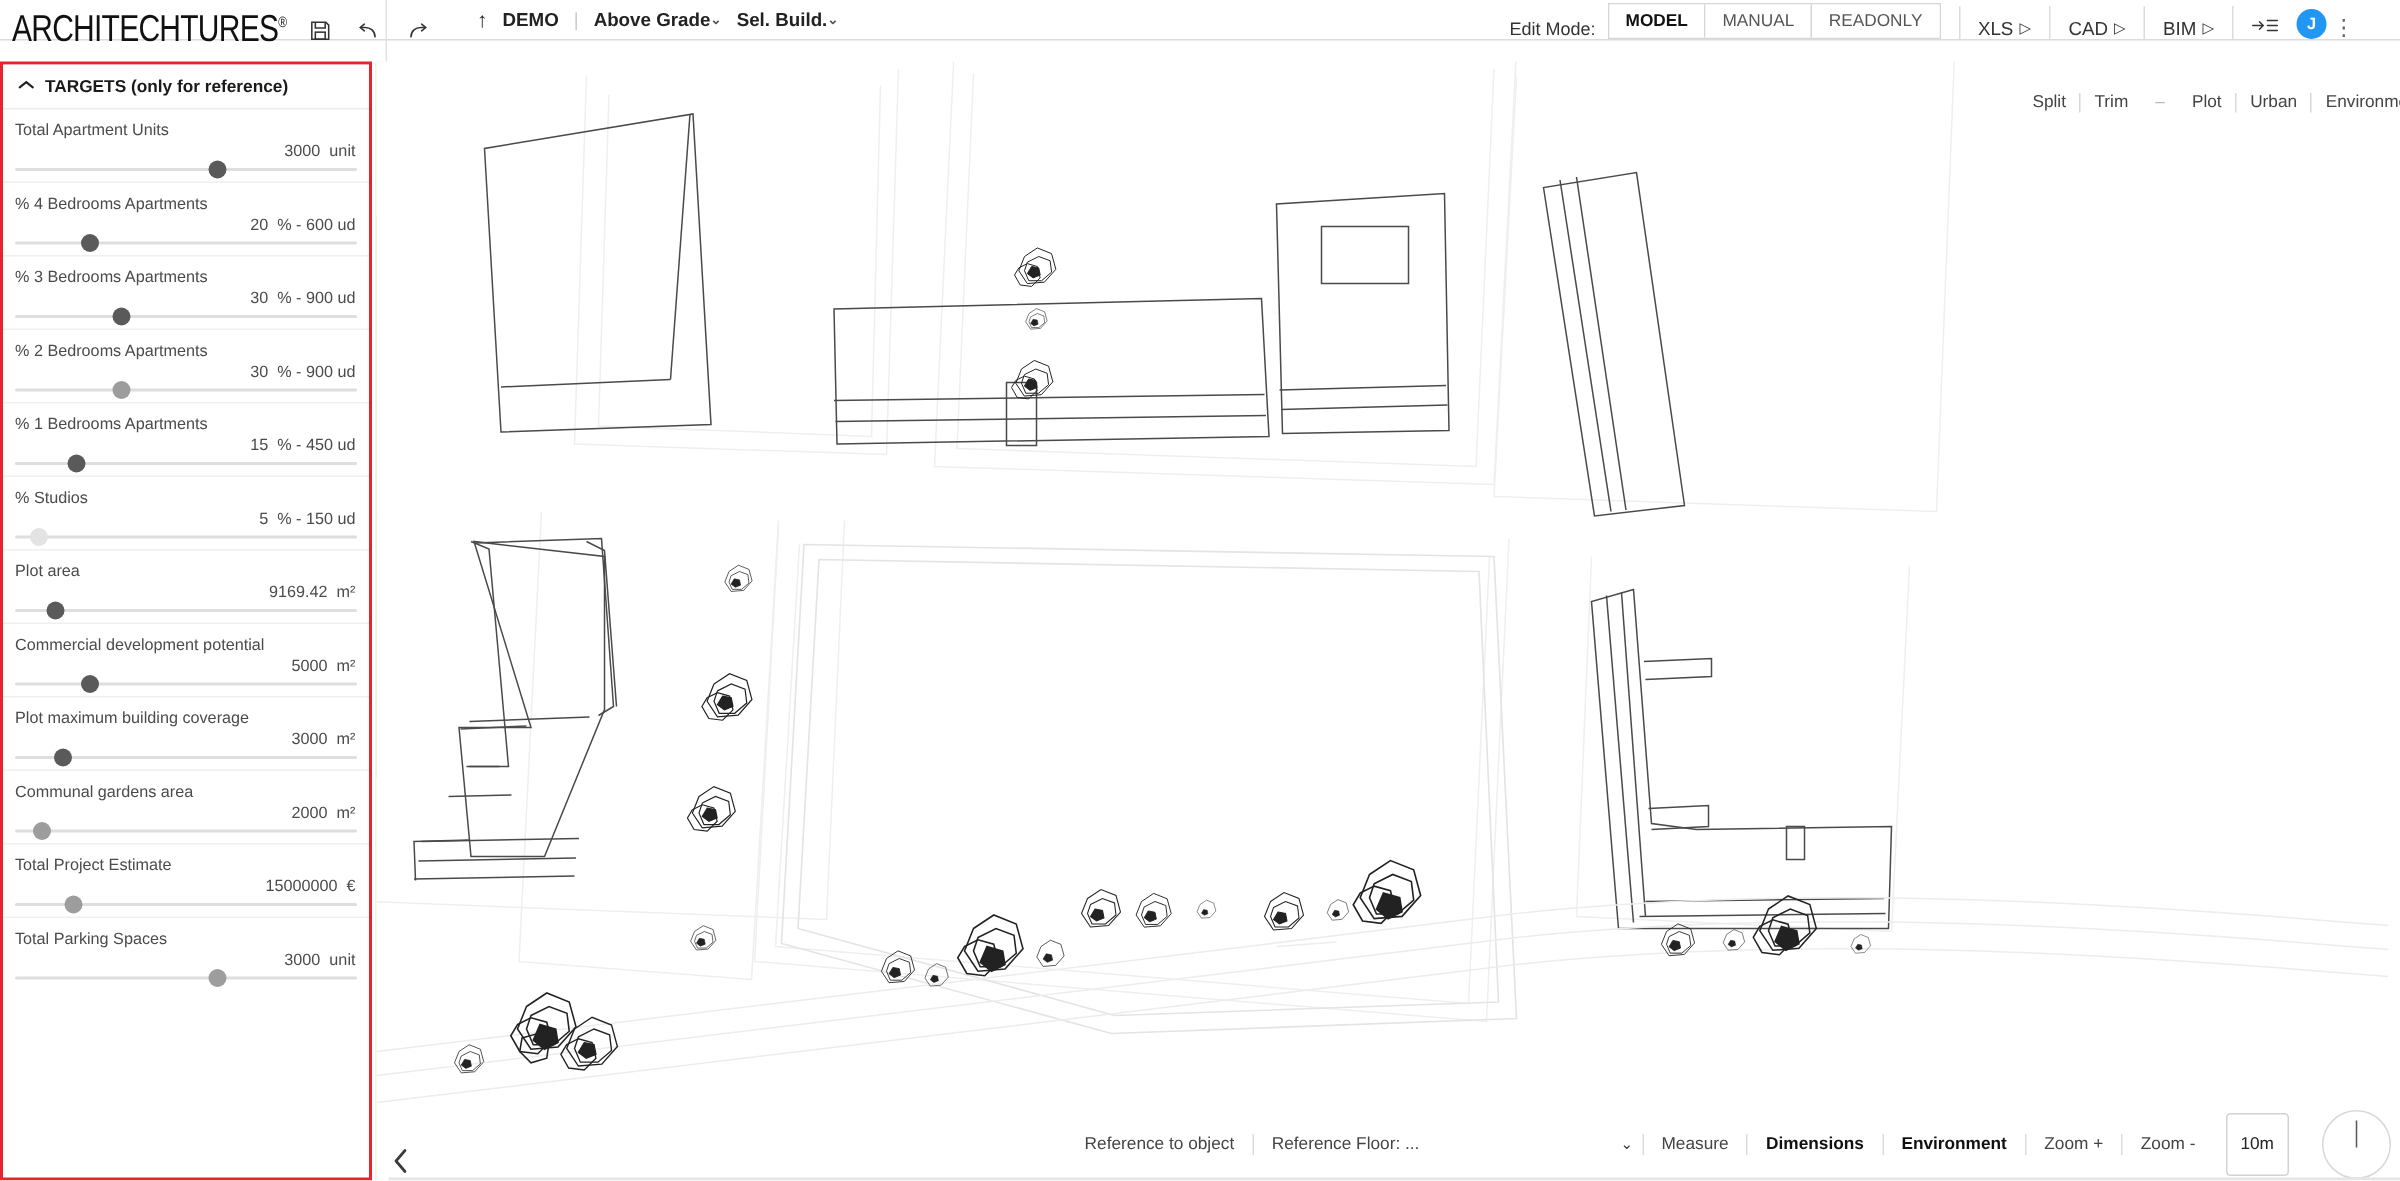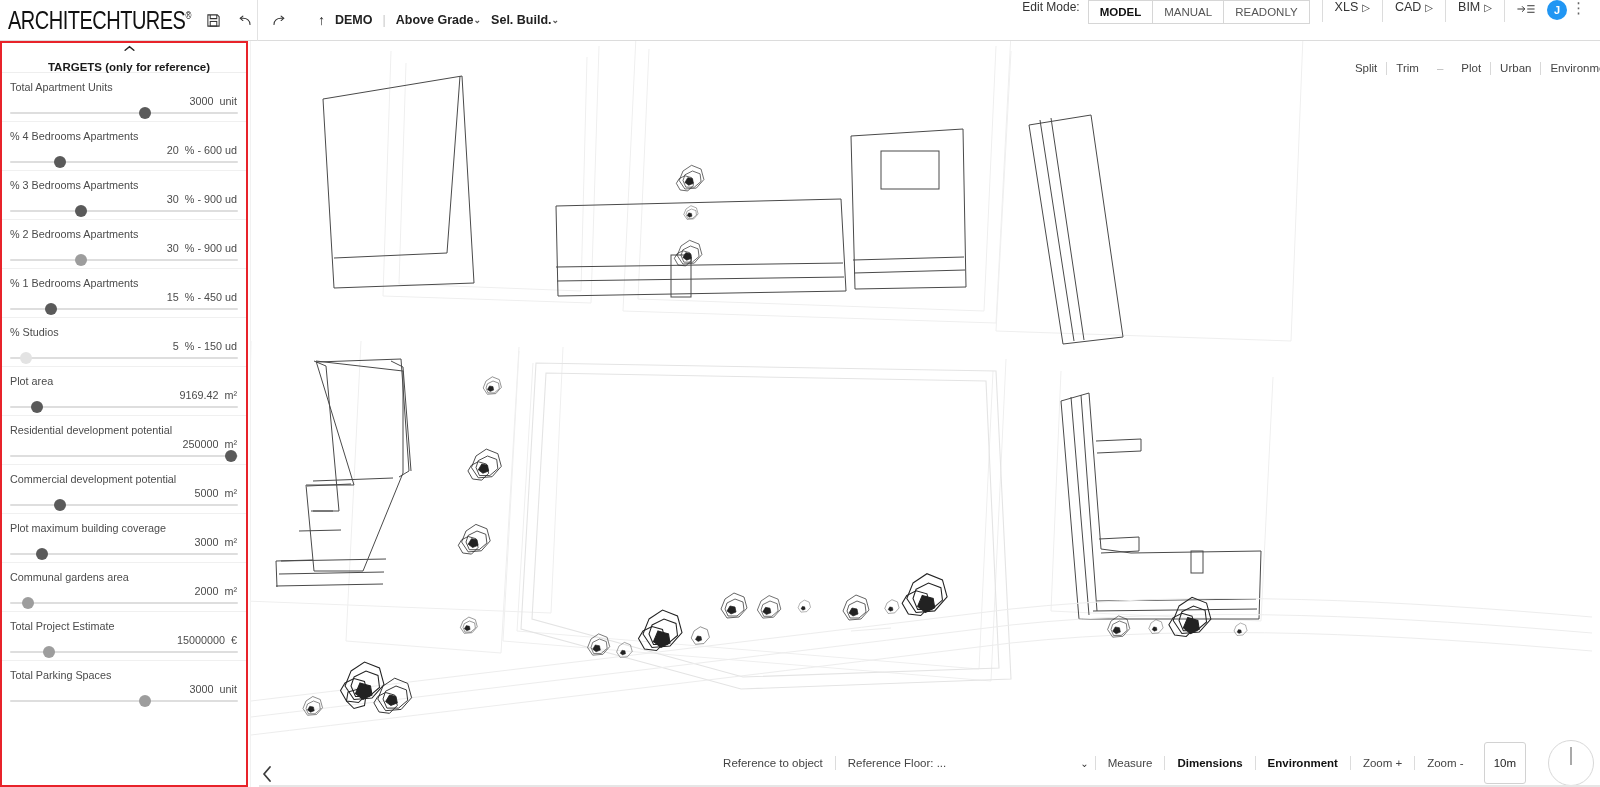--- a/index.html
+++ b/index.html
@@ -6,21 +6,21 @@
   html, body {
     width: 1600px; height: 787px;
     font-family: "Liberation Sans", sans-serif;
     background: #ffffff;
     overflow: hidden;
   }
   #app { position: relative; width: 1600px; height: 787px; }
 
   
   .topbar {
-    position: absolute; top: 0; left: 0; width: 1600px; height: 41px;
+    position: absolute; top: 0; left: 0; width: 1600px; height: 27px;
     background: #ffffff;
     border-bottom: 1px solid #dcdcdc;
     display: flex; align-items: stretch;
   }
   .brand-zone {
     width: 258px; height: 41px; flex: 0 0 258px;
     display: flex; align-items: center; gap: 0px;
     border-right: 1px solid #e2e2e2;
   }
   .logo {
@@ -49,21 +49,21 @@
 
   .center-nav {
     display: flex; align-items: center; gap: 10px;
     margin-left: 60px; font-size: 12.5px; color: #222; font-weight: bold;
   }
   .center-nav .sep { color: #c9c9c9; font-weight: normal; }
   .nav-link { display: inline-flex; align-items: center; gap: 0; cursor: pointer; }
   .caret { font-size: 9px; color: #555; }
   .up-arrow { font-size: 14px; font-weight: normal; }
 
-  .right-nav { margin-left: auto; display: flex; align-items: flex-start; gap: 0; padding-right: 10px; }
+  .right-nav { margin-left: auto; display: flex; align-items: flex-end; gap: 0; padding-right: 26px; }
   .editmode-label { font-size: 12px; color: #333; margin-right: 8px; }
   .seg { display: flex; border: 1px solid #d6d6d6; }
   .seg > div {
     padding: 5px 11px; font-size: 11.5px; color: #555; cursor: pointer;
     border-right: 1px solid #d6d6d6; background: #fff; white-space: nowrap;
   }
   .seg > div:last-child { border-right: none; }
   .seg > div.on { color: #111; font-weight: bold; }
   .vdiv { width: 1px; height: 22px; background: #dcdcdc; margin: 0 12px; }
   .exp { font-size: 12.5px; color: #333; cursor: pointer; display: inline-flex; align-items: center; gap: 4px; }
@@ -78,21 +78,21 @@
   
   .sidebar {
     position: absolute; top: 41px; left: 0; width: 248px; height: 746px;
     background: #ffffff;
     border: 2px solid #e8232a;
     overflow: hidden;
   }
   .panel-head {
     height: 30px; display: flex; align-items: center; gap: 7px;
     padding-left: 10px; font-size: 11.5px; font-weight: bold; color: #1a1a1a;
-    border-bottom: 1px solid #eeeeee; cursor: pointer; background:#fff;flex-direction:column;
+    border-bottom: 1px solid #eeeeee; cursor: pointer; background:#fff;
   }
   .chev-up { font-size: 10px; color: #333; display:inline-block; }
   .slider-list { height: 714px; overflow: hidden; }
   .srow {
     position: relative; height: 49px;
     border-bottom: 1px solid #f0f0f0;
     padding: 0 8px;
   }
   .srow .slabel {
     position: absolute; top: 8px; left: 8px;
@@ -327,27 +327,20 @@
       </div>
 
       <div class="srow">
         <span class="slabel">Plot area</span>
         <span class="sval"><span>9169.42</span>&nbsp;&nbsp;<span>m²</span></span>
         <div class="track">
             <div class="thumb" style="left:12%"></div>
           </div>
       </div>
 
-      <div class="srow">
-        <span class="slabel">Residential development potential</span>
-        <span class="sval"><span>250000</span>&nbsp;&nbsp;<span>m²</span></span>
-        <div class="track">
-            <div class="thumb" style="left:97%"></div>
-          </div>
-      </div>
 
       <div class="srow">
         <span class="slabel">Commercial development potential</span>
         <span class="sval"><span>5000</span>&nbsp;&nbsp;<span>m²</span></span>
         <div class="track">
             <div class="thumb" style="left:22%"></div>
           </div>
       </div>
 
       <div class="srow">

